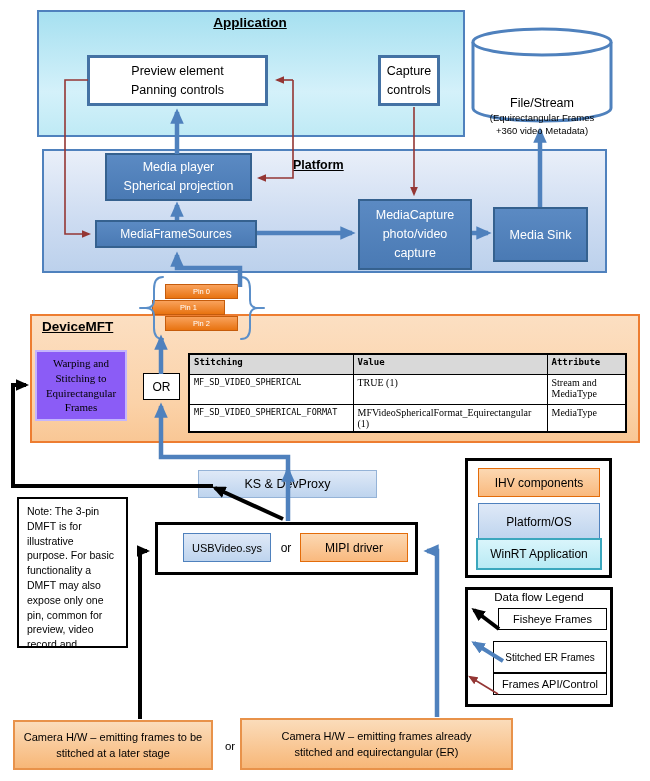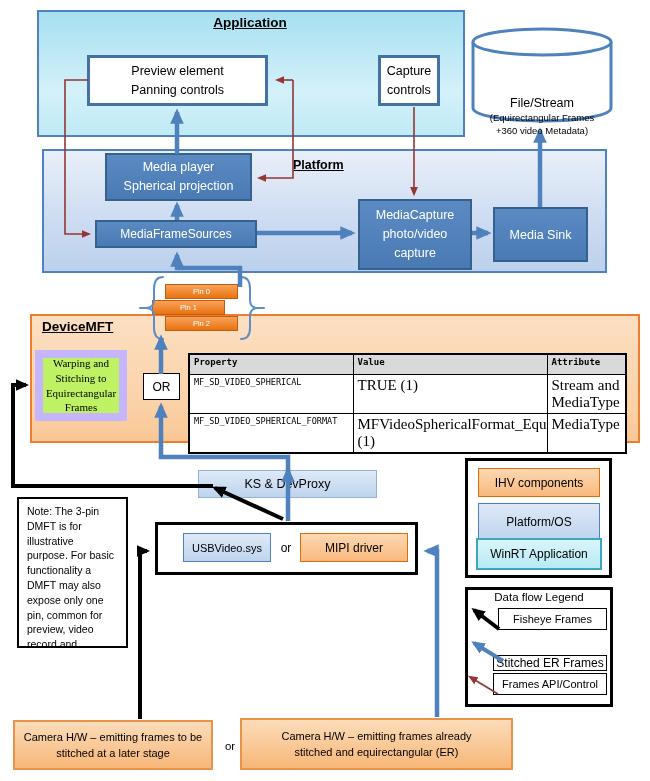--- a/index.html
+++ b/index.html
@@ -24,33 +24,33 @@
              border:1.5px solid #95b3d7;color:#000;}
   .orangebox{background:linear-gradient(180deg,#fcd8b2 0%,#f9b97e 100%);
              border:1.5px solid #e36c0a;color:#000;}
   .camerabox{background:linear-gradient(180deg,#fbdcba 0%,#f7b778 100%);
              border:2px solid #e8924a;color:#000;}
   .cyanbox{background:linear-gradient(180deg,#d9f5fb 0%,#b9eaf4 100%);
            border:2px solid #3ba7bd;color:#000;}
   .blackbox{background:#fff;border:3px solid #000;}
   .pin{background:linear-gradient(180deg,#f9a25c 0%,#e87310 100%);
        border:1px solid #c55c0c;color:#fff;font-size:7.5px;}
-  .warpbox{background:#bef264;border:8px solid #c4b5fd;
+  .warpbox{background:#8b5cf6;border:2px solid #c4b5fd;
            font-family:"Liberation Serif",serif;font-size:11px;line-height:1.32;color:#000;}
   .orbox{background:#fff;border:1.5px solid #000;color:#000;}
   .legenditem{background:#fff;border:1.5px solid #000;color:#000;}
   
   table.props{border-collapse:collapse;width:437px;table-layout:fixed;background:#fff;
               border:2px solid #000;}
   table.props td,table.props th{border:1px solid #000;padding:2px 4px;vertical-align:top;
               text-align:left;overflow:hidden;}
   .th-mono{font-family:"DejaVu Sans Mono",monospace;font-weight:bold;font-size:9px;
            background:#d9d9d9;}
   .td-mono{font-family:"DejaVu Sans Mono",monospace;font-size:8.5px;}
-  .td-serif{font-family:"Liberation Serif",serif;font-size:15px;}
+  .td-serif{font-family:"Liberation Serif",serif;font-size:10px;}
   svg.overlay{position:absolute;left:0;top:0;z-index:6;pointer-events:none;}
   .z2{z-index:2}.z3{z-index:3}.z4{z-index:4}.z8{z-index:8}
 </style>
 </head>
 <body>
 
 <div class="canvas">
 
   <div class="abs app-cont" style="left:37px;top:10px;width:428px;height:127px;"></div>
   <div class="abs title ctr" style="left:188px;top:13px;width:124px;height:18px;font-size:13.5px;z-index:2;">Application</div>
@@ -97,21 +97,21 @@
 
   <div class="abs z2" style="left:188px;top:353px;">
     <table class="props">
       <colgroup>
           <col style="width:164px">
           <col style="width:194px">
           <col style="width:79px">
         </colgroup>
       <tbody>
           <tr style="height:20px;">
-        <th class="th-mono">Property</th>
+        <th class="th-mono">Stitching</th>
         <th class="th-mono">Value</th>
         <th class="th-mono">Attribute</th>
       </tr>
       <tr style="height:30px;">
         <td class="td-mono">MF_SD_VIDEO_SPHERICAL</td>
         <td class="td-serif">TRUE (1)</td>
         <td class="td-serif preline">Stream and
 MediaType</td>
       </tr>
       <tr style="height:25px;">
@@ -143,21 +143,21 @@
 record and</div>
 
   <div class="abs blackbox z2" style="left:465px;top:458px;width:147px;height:120px;"></div>
   <div class="abs orangebox ctr z3" style="left:478px;top:468px;width:122px;height:29px;font-size:12px;">IHV components</div>
   <div class="abs lightblue ctr z3" style="left:478px;top:503px;width:122px;height:37px;font-size:12px;border-color:#4f81bd;">Platform/OS</div>
   <div class="abs cyanbox ctr z3" style="left:476px;top:538px;width:126px;height:32px;font-size:12px;">WinRT Application</div>
 
   <div class="abs blackbox z2" style="left:465px;top:587px;width:148px;height:120px;"></div>
   <div class="abs ctr z3" style="left:465px;top:589px;width:148px;height:16px;font-size:11.5px;color:#000;">Data flow Legend</div>
   <div class="abs legenditem ctr z3" style="left:498px;top:608px;width:109px;height:22px;font-size:11px;">Fisheye Frames</div>
-  <div class="abs legenditem ctr z3" style="left:493px;top:641px;width:114px;height:16px;font-size:12px;margin-top:14px;">Stitched ER Frames</div>
+  <div class="abs legenditem ctr z3" style="left:493px;top:641px;width:114px;height:32px;font-size:10px;">Stitched ER Frames</div>
   <div class="abs legenditem ctr z3" style="left:493px;top:673px;width:114px;height:22px;font-size:11px;">Frames API/Control</div>
 
   <div class="abs camerabox ctr preline z2" style="left:13px;top:720px;width:200px;height:50px;font-size:11px;line-height:1.5;">Camera H/W – emitting frames to be
 stitched at a later stage</div>
   <div class="abs ctr z2" style="left:216px;top:736px;width:28px;height:20px;font-size:11.5px;color:#000;">or</div>
   <div class="abs camerabox ctr preline z2" style="left:240px;top:718px;width:273px;height:52px;font-size:11px;line-height:1.5;">Camera H/W – emitting frames already
 stitched and equirectangular (ER)</div>
 
   <svg class="overlay" width="650" height="781" viewBox="0 0 650 781">
     <defs>

